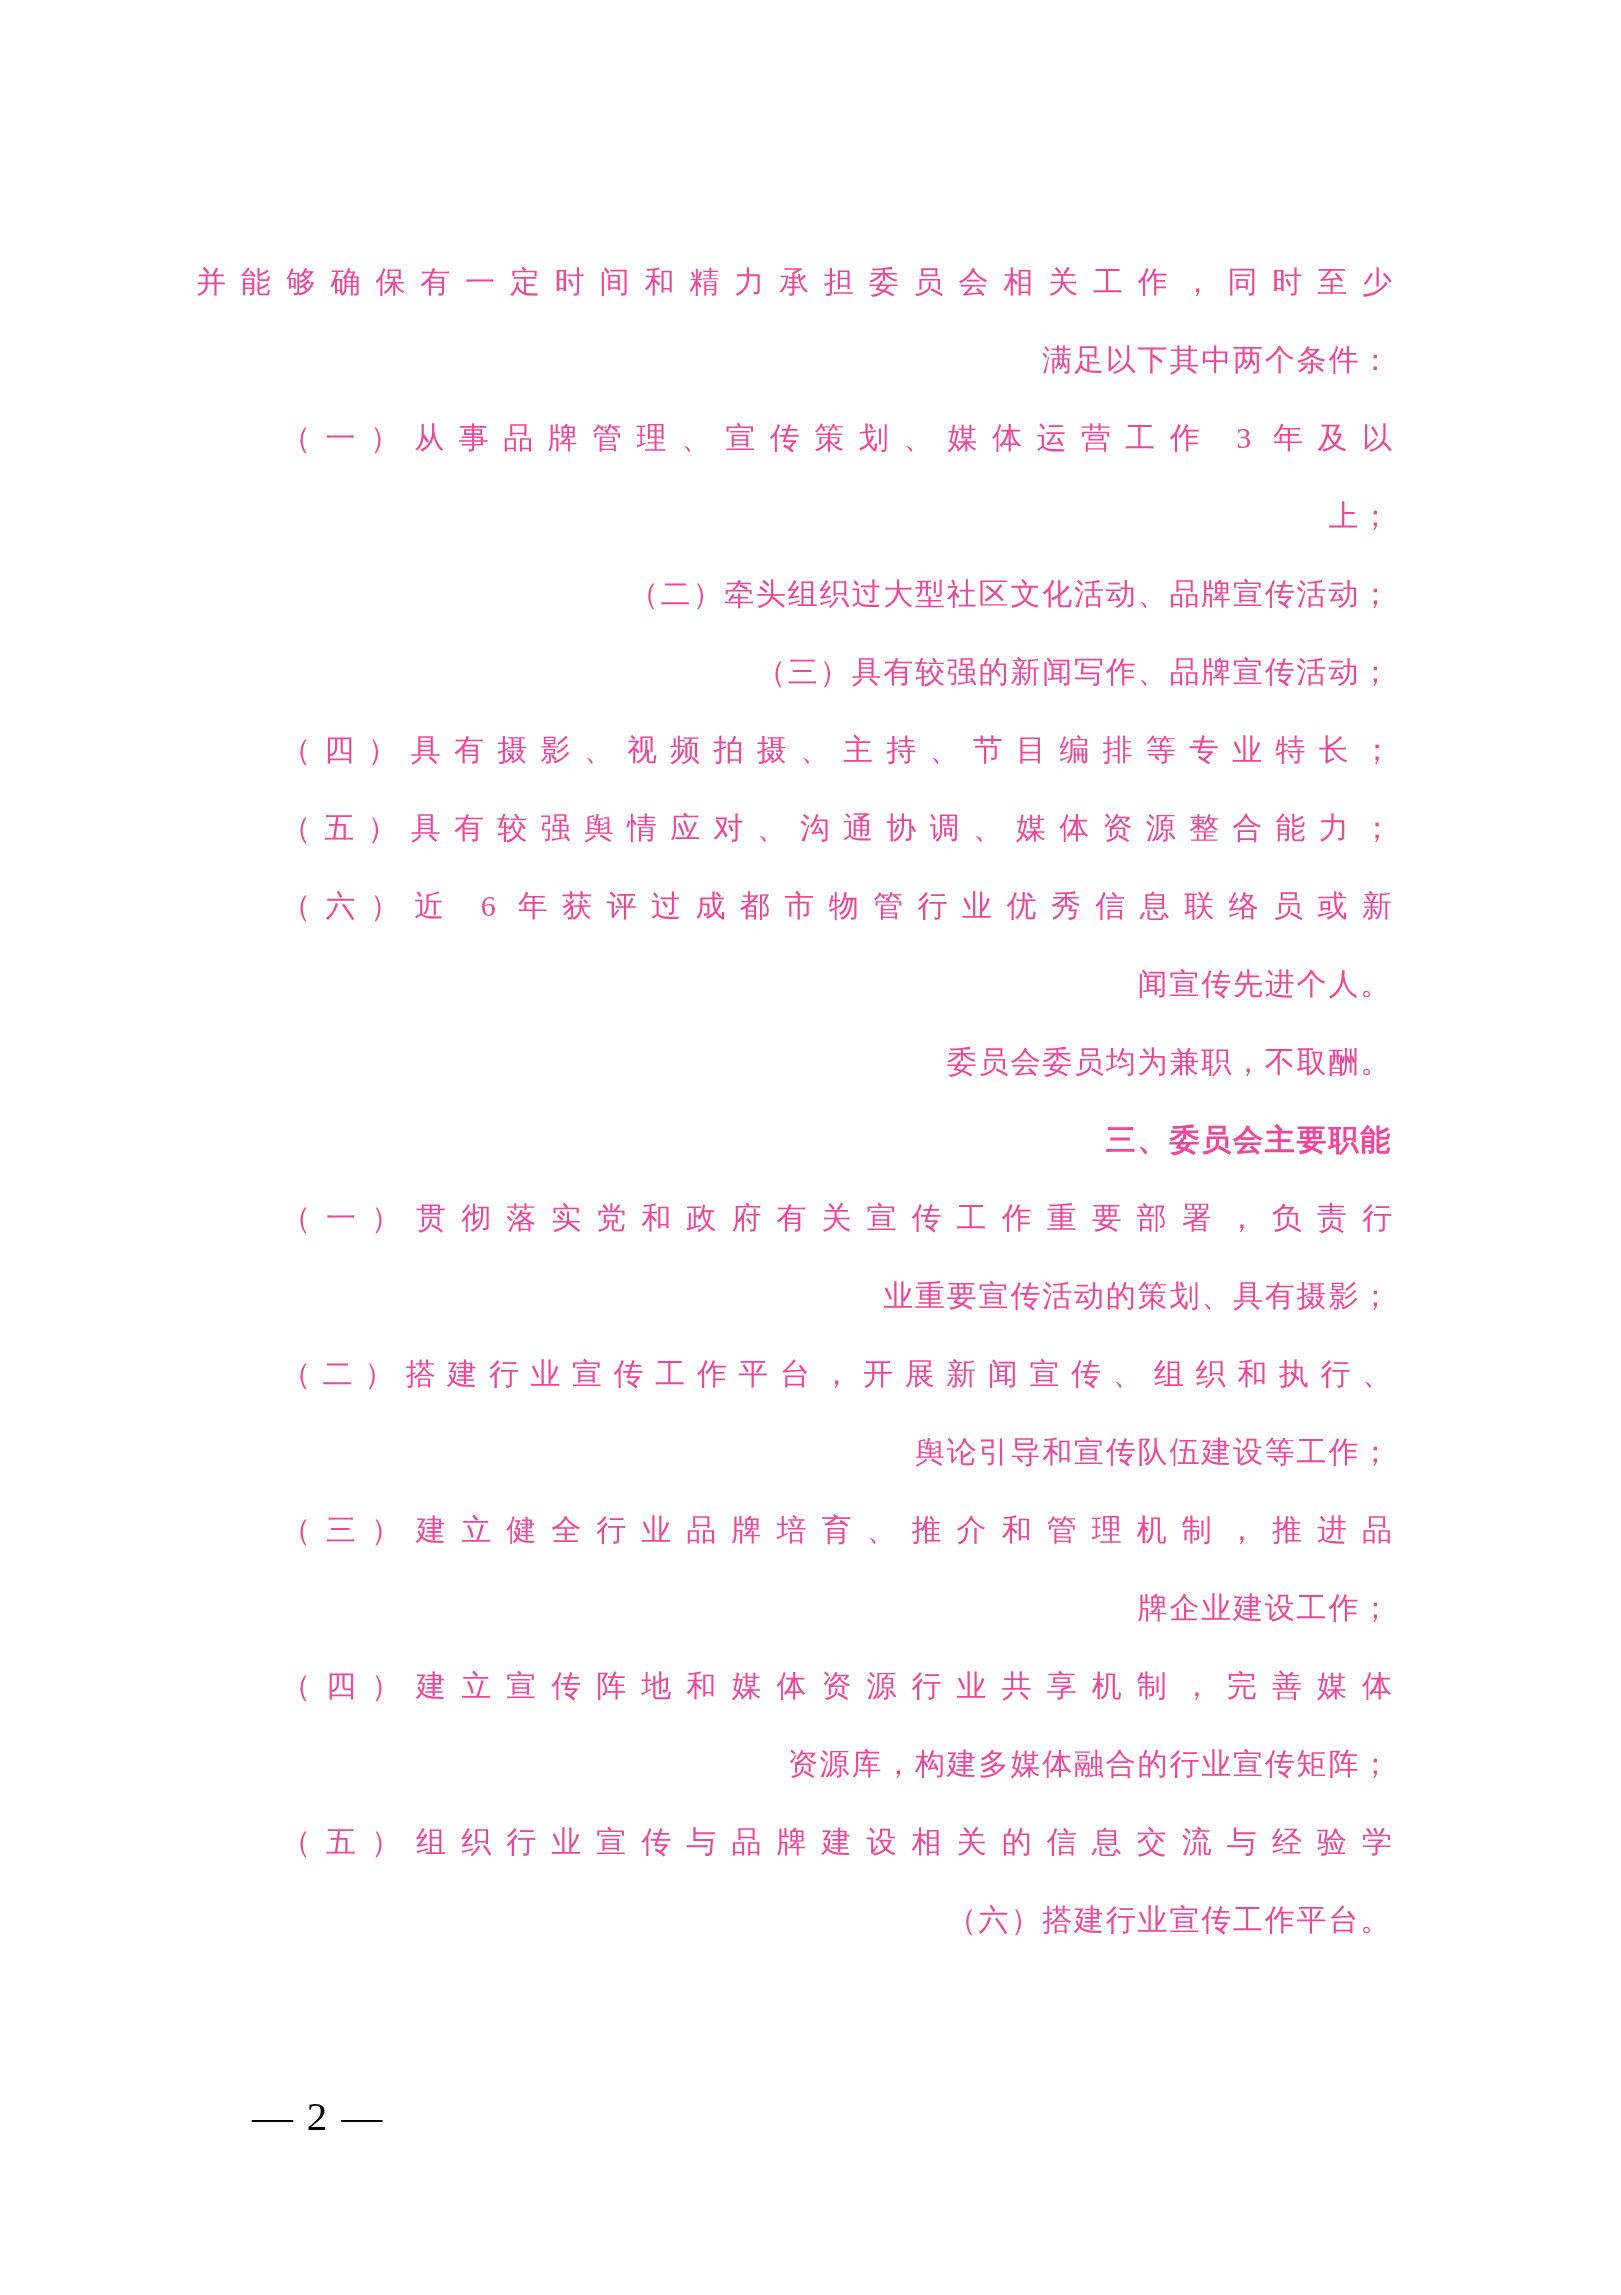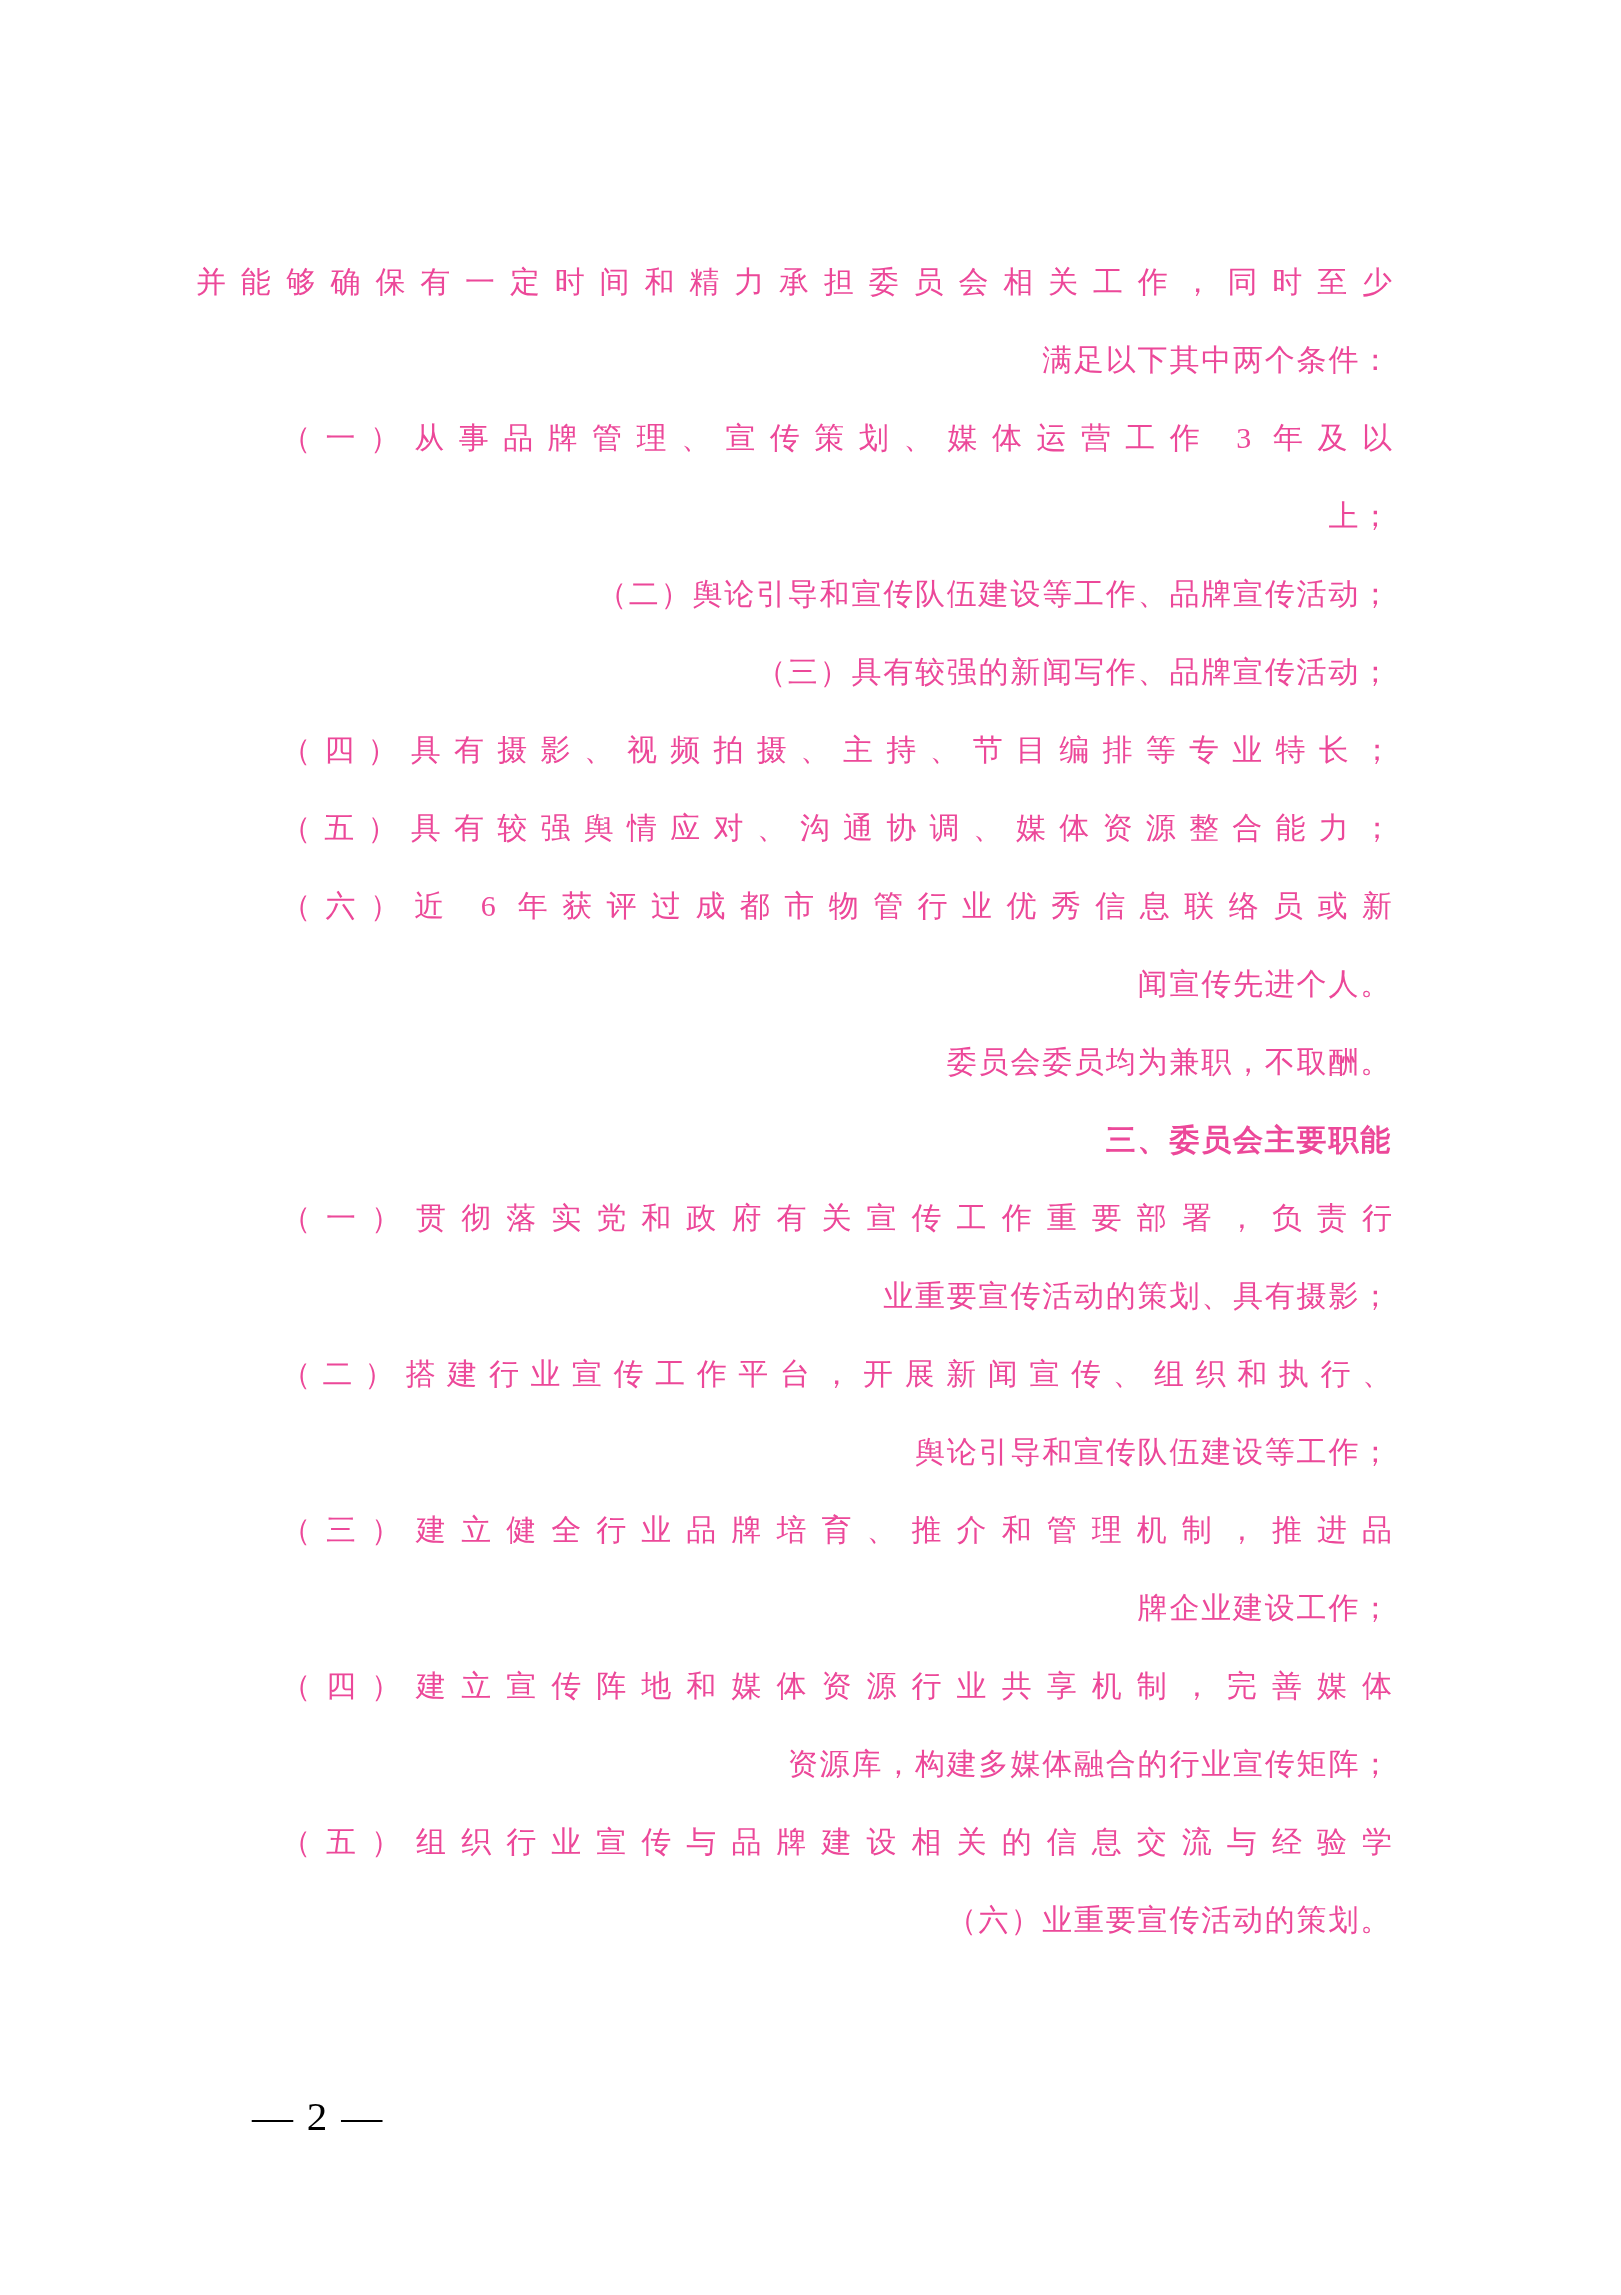--- a/index.html
+++ b/index.html
@@ -59,35 +59,35 @@
 </style>
 </head>
 <body>
 
 <div class="page">
   <div class="doc-body">
     <div class="ln fill">并能够确保有一定时间和精力承担委员会相关工作，同时至少</div>
     <div class="ln">满足以下其中两个条件：</div>
     <div class="ln ind fill">（一）从事品牌管理、宣传策划、媒体运营工作 3 年及以</div>
     <div class="ln">上；</div>
-    <div class="ln ind">（二）舆论引导和宣传队伍建设等工作、品牌宣传活动；</div>
+    <div class="ln ind">（二）牵头组织过大型社区文化活动、品牌宣传活动；</div>
     <div class="ln ind">（三）具有较强的新闻写作、品牌宣传活动；</div>
     <div class="ln ind fill">（四）具有摄影、视频拍摄、主持、节目编排等专业特长；</div>
     <div class="ln ind fill">（五）具有较强舆情应对、沟通协调、媒体资源整合能力；</div>
     <div class="ln ind fill">（六）近 6 年获评过成都市物管行业优秀信息联络员或新</div>
     <div class="ln">闻宣传先进个人。</div>
     <div class="ln ind">委员会委员均为兼职，不取酬。</div>
     <div class="ln ind head">三、委员会主要职能</div>
     <div class="ln ind fill">（一）贯彻落实党和政府有关宣传工作重要部署，负责行</div>
     <div class="ln">业重要宣传活动的策划、具有摄影；</div>
     <div class="ln ind fill">（二）搭建行业宣传工作平台，开展新闻宣传、组织和执行、</div>
     <div class="ln">舆论引导和宣传队伍建设等工作；</div>
     <div class="ln ind fill">（三）建立健全行业品牌培育、推介和管理机制，推进品</div>
     <div class="ln">牌企业建设工作；</div>
     <div class="ln ind fill">（四）建立宣传阵地和媒体资源行业共享机制，完善媒体</div>
     <div class="ln">资源库，构建多媒体融合的行业宣传矩阵；</div>
     <div class="ln ind fill">（五）组织行业宣传与品牌建设相关的信息交流与经验学</div>
-    <div class="ln ind">（六）业重要宣传活动的策划。</div>
+    <div class="ln ind">（六）搭建行业宣传工作平台。</div>
   </div>
 
   <div class="pageno">— 2 —</div>
 </div>
 
 
 </body></html>

